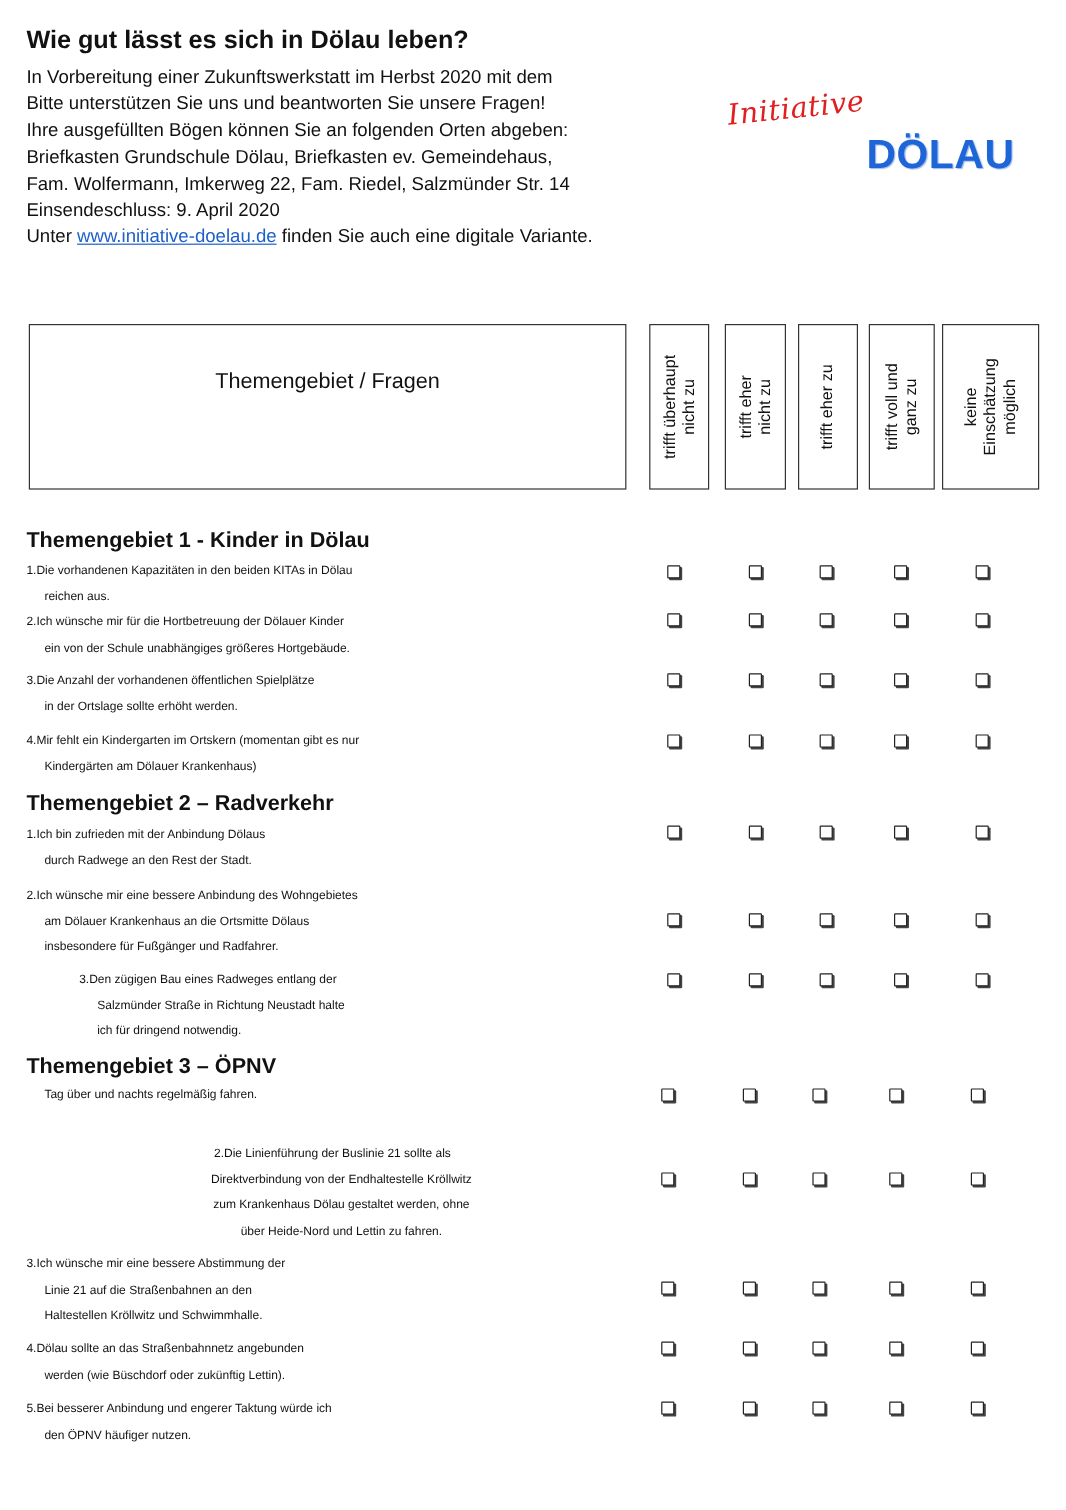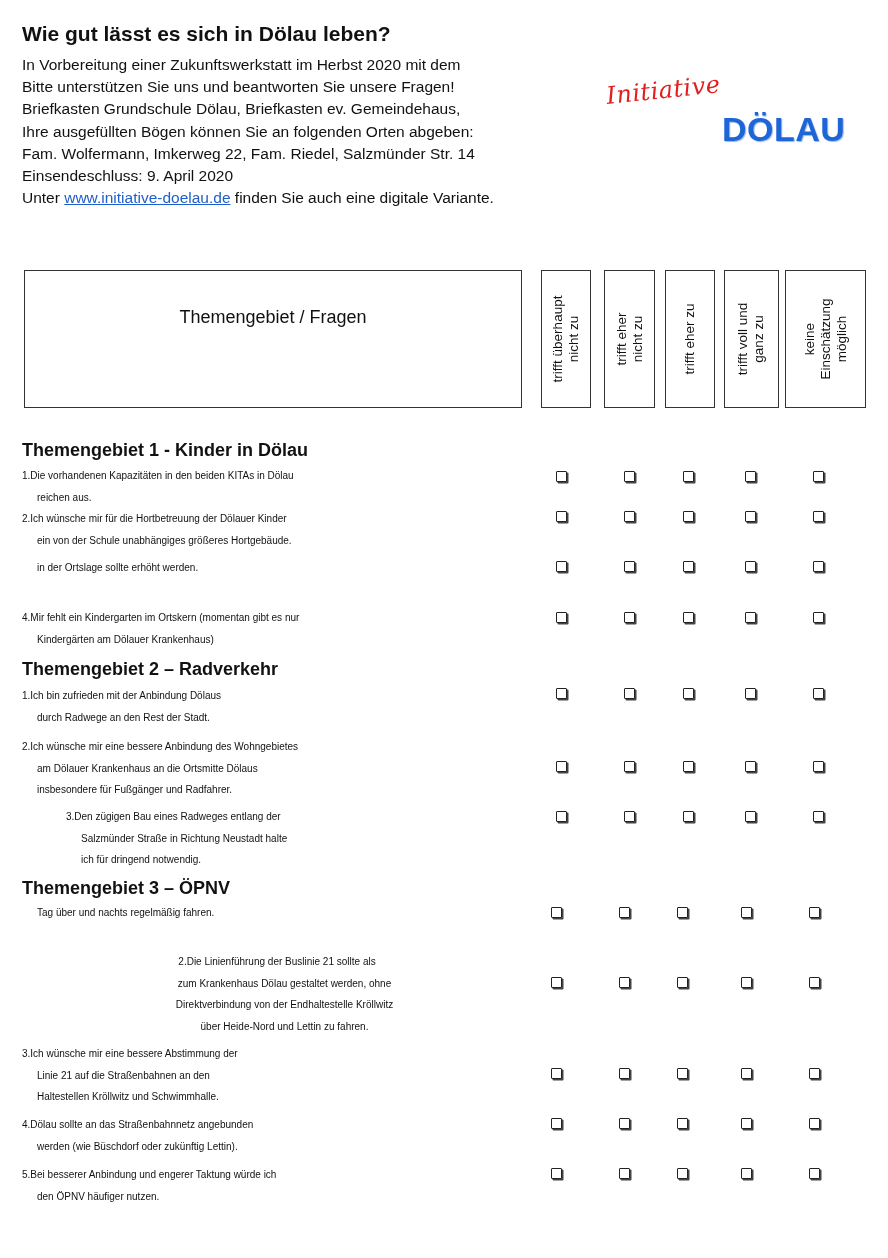--- a/index.html
+++ b/index.html
@@ -29,22 +29,22 @@
 
   .cb { position: absolute; width: 11px; height: 11px; border: 1.5px solid #222; border-radius: 1px; box-shadow: 1.5px 1.5px 0 #444; background: #fff; cursor: pointer; }
 </style>
 </head>
 <body>
 
 <div class="title">Wie gut lässt es sich in Dölau leben?</div>
 <div class="intro">
   <span class="line">In Vorbereitung einer Zukunftswerkstatt im Herbst 2020 mit dem</span>
   <span class="line">Bitte unterstützen Sie uns und beantworten Sie unsere Fragen!</span>
+  <span class="line">Ihre ausgefüllten Bögen können Sie an folgenden Orten abgeben:</span>
   <span class="line">Briefkasten Grundschule Dölau, Briefkasten ev. Gemeindehaus,</span>
-  <span class="line">Ihre ausgefüllten Bögen können Sie an folgenden Orten abgeben:</span>
   <span class="line">Fam. Wolfermann, Imkerweg 22, Fam. Riedel, Salzmünder Str. 14</span>
   <span class="line">Einsendeschluss: 9. April 2020</span>
   <span class="line"><span>Unter </span><a href="#">www.initiative-doelau.de</a><span> finden Sie auch eine digitale Variante.</span></span>
 </div>
 
 <div class="logo">
   <span class="script">Initiative</span>
   <span class="brand">DÖLAU</span>
 </div>
 
@@ -86,20 +86,21 @@
 
 <div class="q" style="top:465px;">
   <span class="l first">1.Die vorhandenen Kapazitäten in den beiden KITAs in Dölau</span>
   <span class="l">reichen aus.</span>
 </div>
 <div class="q" style="top:508px;">
   <span class="l first">2.Ich wünsche mir für die Hortbetreuung der Dölauer Kinder</span>
   <span class="l">ein von der Schule unabhängiges größeres Hortgebäude.</span>
 </div>
 <div class="q" style="top:557px;">
+  <span class="l first">3.Die Anzahl der vorhandenen öffentlichen Spielplätze</span>
   <span class="l">in der Ortslage sollte erhöht werden.</span>
 </div>
 <div class="q" style="top:607px;">
   <span class="l first">4.Mir fehlt ein Kindergarten im Ortskern (momentan gibt es nur</span>
   <span class="l">Kindergärten am Dölauer Krankenhaus)</span>
 </div>
 
 <div class="section-title" style="top:659px;">Themengebiet 2 – Radverkehr</div>
 
 <div class="q" style="top:685px;">
@@ -117,22 +118,22 @@
   <span class="l">ich für dringend notwendig.</span>
 </div>
 
 <div class="section-title" style="top:878px;text-align:center;">Themengebiet 3 – ÖPNV</div>
 
 <div class="q" style="top:902px;">
   <span class="l">Tag über und nachts regelmäßig fahren.</span>
 </div>
 <div class="q" style="top:951px;text-align:center;">
   <span class="l first">2.Die Linienführung der Buslinie 21 sollte als</span>
+  <span class="l">Direktverbindung von der Endhaltestelle Kröllwitz</span>
   <span class="l">zum Krankenhaus Dölau gestaltet werden, ohne</span>
-  <span class="l">Direktverbindung von der Endhaltestelle Kröllwitz</span>
   <span class="l">über Heide-Nord und Lettin zu fahren.</span>
 </div>
 <div class="q" style="top:1043px;">
   <span class="l first">3.Ich wünsche mir eine bessere Abstimmung der</span>
   <span class="l">Linie 21 auf die Straßenbahnen an den</span>
   <span class="l">Haltestellen Kröllwitz und Schwimmhalle.</span>
 </div>
 <div class="q" style="top:1114px;">
   <span class="l first">4.Dölau sollte an das Straßenbahnnetz angebunden</span>
   <span class="l">werden (wie Büschdorf oder zukünftig Lettin).</span>

